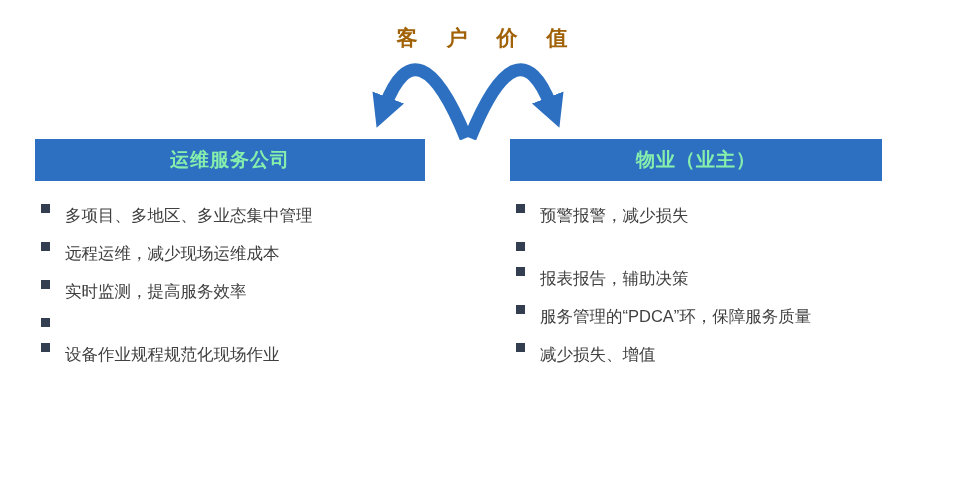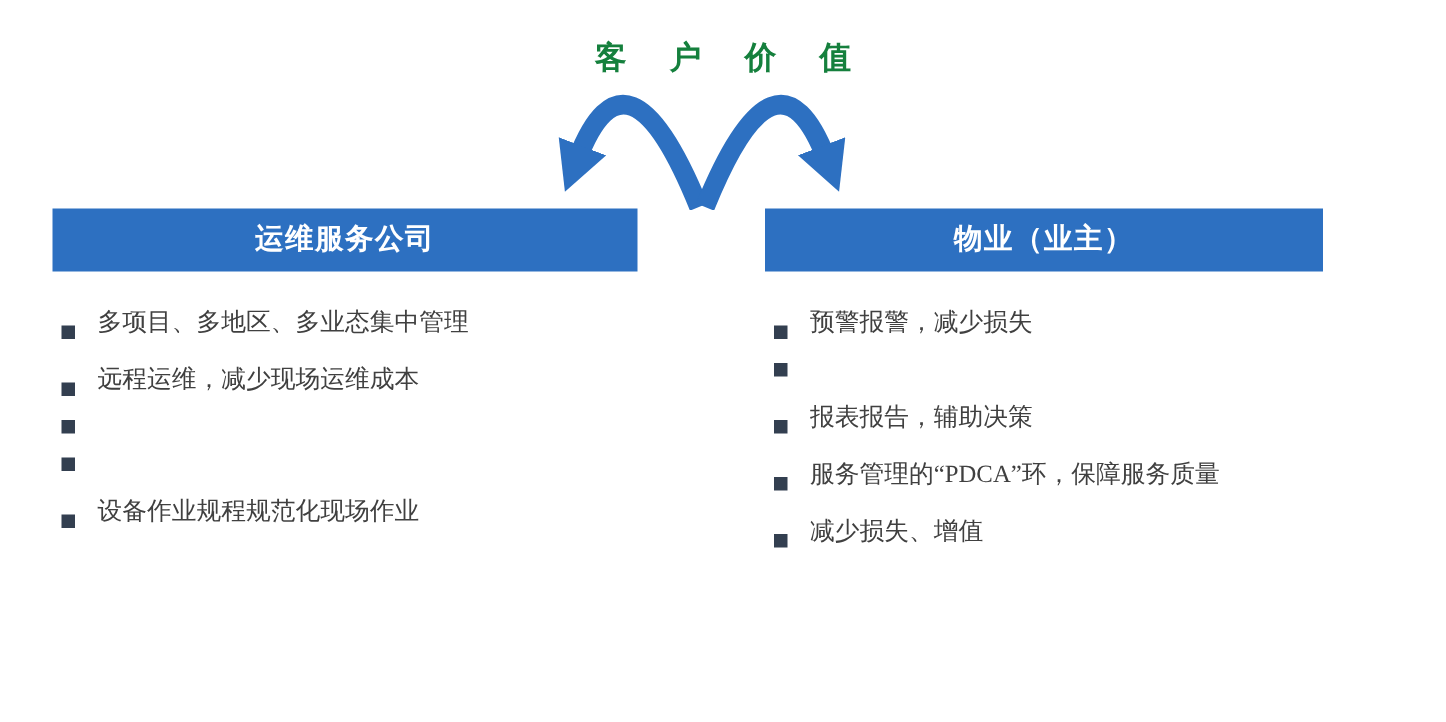--- a/index.html
+++ b/index.html
@@ -17,55 +17,55 @@
   }
   .title {
     position: absolute;
     top: 24px;
     left: 0;
     width: 100%;
     margin: 0;
     text-align: center;
     font-size: 21px;
     font-weight: bold;
-    color: #15803d;
+    color: #a16207;
     letter-spacing: 0.55em;
     text-indent: 0.55em; 
   }
   .arrows {
     position: absolute;
     left: 362px;
     top: 60px;
     width: 212px;
     height: 80px;
   }
   .panel {
     position: absolute;
     top: 139px;
   }
   .panel.left  { left: 35px;  width: 390px; }
-  .panel.right { left: 510px; width: 372px; font-family: Liberation Serif, serif; }
+  .panel.right { left: 510px; width: 372px; }
   .panel-header {
     height: 42px;
     line-height: 42px;
     background: #2d70c1;
-    color: #ffffff;
+    color: #86efac;
     font-size: 19px;
     font-weight: bold;
     text-align: center;
     letter-spacing: 1px;
   }
   ul.bullet-list {
     list-style: none;
     margin: 23px 0 0 0;
     padding: 0 0 0 6px;
   }
   ul.bullet-list li {
     display: flex;
-    align-items: flex-end;
+    align-items: flex-start;
     margin-bottom: 16px;
     font-size: 16.5px;
     line-height: 22px;
     color: #404040;
   }
   .bullet {
     display: inline-block;
     flex: 0 0 auto;
     width: 9px;
     height: 9px;
@@ -96,20 +96,21 @@
       <li>
           <span class="bullet"></span>
           <span>多项目、多地区、多业态集中管理</span>
         </li>
       <li>
           <span class="bullet"></span>
           <span>远程运维，减少现场运维成本</span>
         </li>
       <li>
           <span class="bullet"></span>
+          <span>实时监测，提高服务效率</span>
         </li>
       <li>
           <span class="bullet"></span>
         </li>
       <li>
           <span class="bullet"></span>
           <span>设备作业规程规范化现场作业</span>
         </li>
     </ul>
   </div>

